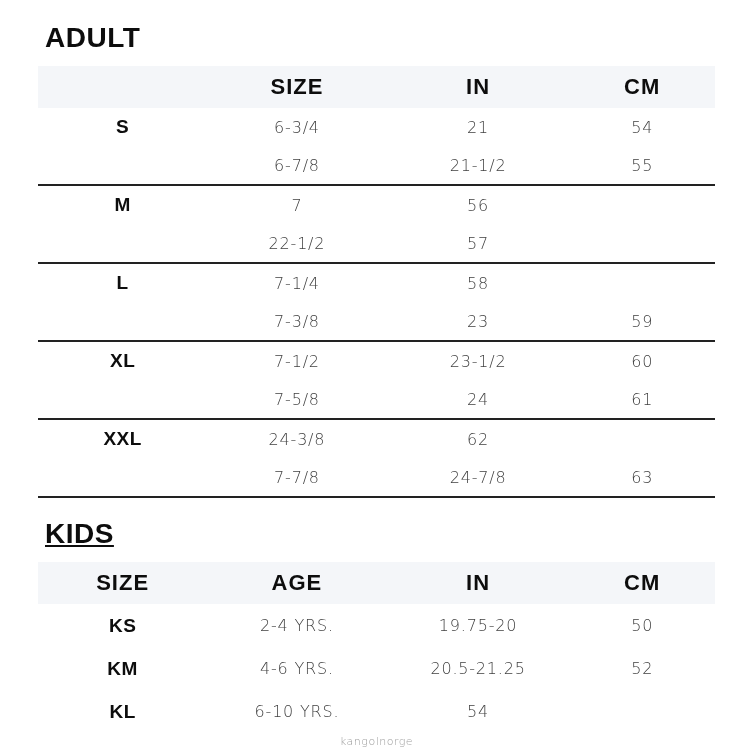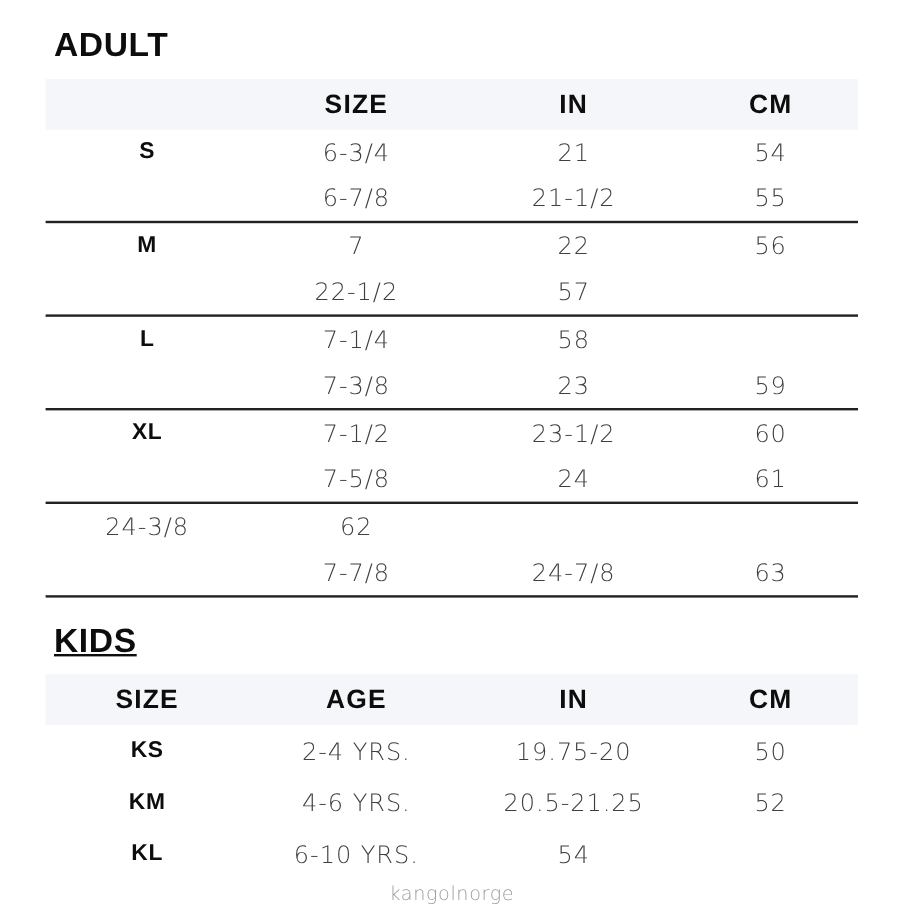--- a/index.html
+++ b/index.html
@@ -44,38 +44,38 @@
   }
 
   .data-row{height:38px;}
   .kids .data-row{height:43px;}
 
   .group{border-bottom:2px solid var(--divider);}
 
   .cell{
     font-family:"DejaVu Sans","Liberation Sans",sans-serif;
     font-weight:300;
-    font-size:20px;
+    font-size:16px;
     letter-spacing:.8px;
     color:var(--data_text);
   }
   .cell.bold{
     font-family:"Liberation Sans","DejaVu Sans",sans-serif;
     font-weight:700;
     font-size:19px;
     letter-spacing:.5px;
     color:var(--bold_text);
   }
 
   .watermark{
     margin-top:2px;
     text-align:center;
     font-family:"DejaVu Sans","Liberation Sans",sans-serif;
     font-weight:300;
-    font-size:16px;
+    font-size:11px;
     letter-spacing:.5px;
     color:var(--footer_text);
   }
 </style>
 </head>
 <body>
 
 <div class="content">
 
   <div>
@@ -100,21 +100,20 @@
         <div class="cell">6-7/8</div>
         <div class="cell">21-1/2</div>
         <div class="cell">55</div>
       </div>
     </div>
 
     <div class="group">
       <div class="grid-row data-row">
         <div class="cell bold">M</div>
         <div class="cell">7</div>
-        <div class="cell">22</div>
         <div class="cell">56</div>
       </div>
       <div class="grid-row data-row">
         <div class="cell bold"></div>
         <div class="cell">22-1/2</div>
         <div class="cell">57</div>
       </div>
     </div>
 
     <div class="group">
@@ -141,20 +140,21 @@
       <div class="grid-row data-row">
         <div class="cell bold"></div>
         <div class="cell">7-5/8</div>
         <div class="cell">24</div>
         <div class="cell">61</div>
       </div>
     </div>
 
     <div class="group">
       <div class="grid-row data-row">
+        <div class="cell bold">XXL</div>
         <div class="cell">24-3/8</div>
         <div class="cell">62</div>
       </div>
       <div class="grid-row data-row">
         <div class="cell bold"></div>
         <div class="cell">7-7/8</div>
         <div class="cell">24-7/8</div>
         <div class="cell">63</div>
       </div>
     </div>

